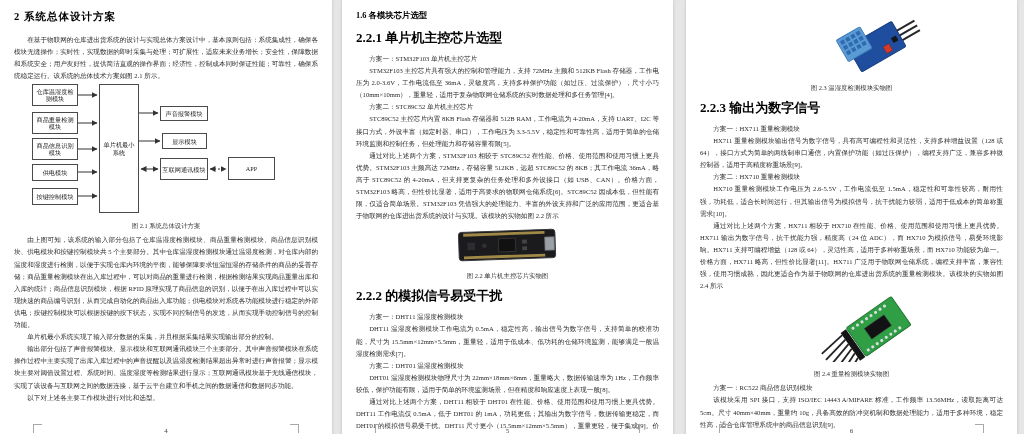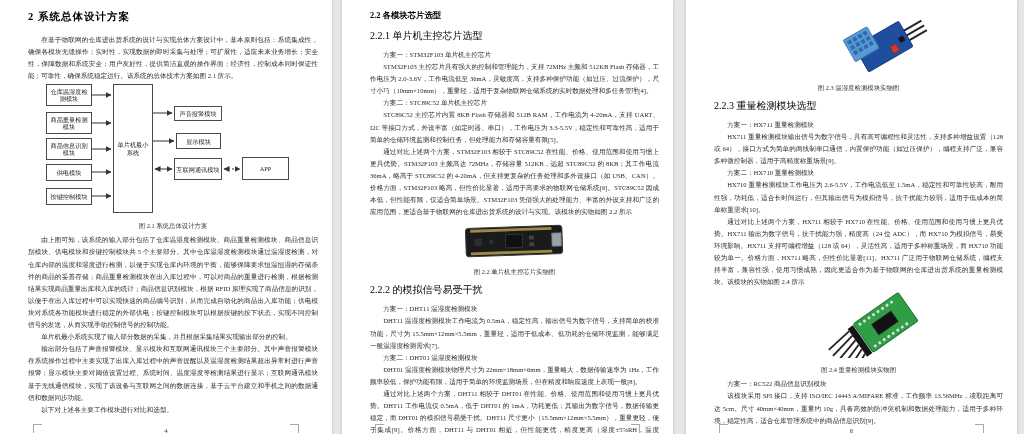--- a/index.html
+++ b/index.html
@@ -8,24 +8,24 @@
     background:#e6e6e6;
     font-family:"Liberation Serif","DejaVu Serif",serif;
   }
   .page{
     position:absolute;top:0;height:460px;background:#fff;overflow:hidden;
     box-shadow:0 0 3px rgba(0,0,0,.18);
   }
   #page-4{left:0;width:332px;}
   #page-5{left:342px;width:331px;}
   #page-6{left:686px;width:331px;}
-  .content{padding:8px 14px 0 14px;color:#262626;margin-left:14px;}
+  .content{padding:8px 14px 0 14px;color:#262626;}
   .h1{font-size:10.5px;font-weight:bold;color:#000;margin:2px 0 10px 0;letter-spacing:1px;}
   .h2{font-size:8.4px;font-weight:bold;color:#000;margin:0 0 8px 0;}
-  .h3{font-size:10px;font-weight:normal;color:#000;margin:7px 0 6px 0;}
+  .h3{font-size:13px;font-weight:bold;color:#000;margin:7px 0 6px 0;}
   .p{
     font-size:6.6px;line-height:12.1px;text-align:justify;text-indent:2em;
     margin:0;color:#2b2b2b;
   }
   
   .diagram{position:relative;width:303px;height:134px;margin:2px 0 0 0;}
   .dbox{
     position:absolute;border:1px solid #4a4a4a;background:#fff;
     display:flex;align-items:center;justify-content:center;text-align:center;
     font-size:6.2px;line-height:7.6px;color:#222;padding:1px;box-sizing:border-box;
@@ -102,21 +102,21 @@
       <p class="p">输出部分包括了声音报警模块、显示模块和互联网通讯模块三个主要部分。其中声音报警模块在系统操作过程中主要实现了出库入库过程中的声音提醒以及温湿度检测结果超出异常时进行声音报警；显示模块主要对阈值设置过程、系统时间、温度湿度等检测结果进行显示；互联网通讯模块基于无线通信模块，实现了该设备与互联网之间的数据连接，基于云平台建立和手机之间的数据通信和数据同步功能。</p>
       <p class="p">以下对上述各主要工作模块进行对比和选型。</p>
     </div>
     <div class="crop l"></div>
     <div class="crop r"></div>
     <div class="page-num">4</div>
   </div>
 
   <div class="page" id="page-5">
     <div class="content">
-      <div class="h2" style="margin-top:2px;">2.2 各模块芯片选型</div>
+      <div class="h2" style="margin-top:2px;">1.6 各模块芯片选型</div>
       <div class="h3">2.2.1 单片机主控芯片选型</div>
       <p class="p">方案一：STM32F103 单片机主控芯片</p>
       <p class="p">STM32F103 主控芯片具有强大的控制和管理能力，支持 72MHz 主频和 512KB Flash 存储器，工作电压为 2.0-3.6V，工作电流低至 36mA，灵敏度高，支持多种保护功能（如过压、过流保护），尺寸小巧（10mm×10mm），重量轻，适用于复杂物联网仓储系统的实时数据处理和多任务管理[4]。</p>
       <p class="p">方案二：STC89C52 单片机主控芯片</p>
       <p class="p">STC89C52 主控芯片内置 8KB Flash 存储器和 512B RAM，工作电流为 4-20mA，支持 UART、I2C 等接口方式，外设丰富（如定时器、串口），工作电压为 3.3-5.5V，稳定性和可靠性高，适用于简单的仓储环境监测和控制任务，但处理能力和存储容量有限[5]。</p>
       <p class="p">通过对比上述两个方案，STM32F103 相较于 STC89C52 在性能、价格、使用范围和使用习惯上更具优势。STM32F103 主频高达 72MHz，存储容量 512KB，远超 STC89C52 的 8KB；其工作电流 36mA，略高于 STC89C52 的 4-20mA，但支持更复杂的任务处理和多外设接口（如 USB、CAN）。价格方面，STM32F103 略高，但性价比显著，适用于高要求的物联网仓储系统[6]。STC89C52 因成本低，但性能有限，仅适合简单场景。STM32F103 凭借强大的处理能力、丰富的外设支持和广泛的应用范围，更适合基于物联网的仓库进出货系统的设计与实现。该模块的实物如图 2.2 所示</p>
 
       <div class="figure">
         <svg width="104" height="38" viewBox="0 0 110 40" style="transform:rotate(-2deg);">
           <rect x="3" y="5" width="102" height="30" rx="3" fill="#1b1b1d" stroke="#35353a" stroke-width="1"></rect>
@@ -174,21 +174,21 @@
             <g stroke="#26262b" stroke-width="2.2">
               <line x1="96" y1="36" x2="118" y2="36"></line>
               <line x1="96" y1="42" x2="118" y2="42"></line>
               <line x1="96" y1="48" x2="118" y2="48"></line>
             </g>
           </g>
         </svg>
       </div>
       <div class="caption">图 2.3 温湿度检测模块实物图</div>
 
-      <div class="h3">2.2.3 重量检测模块选型</div>
+      <div class="h3">2.2.3 输出为数字信号</div>
       <p class="p">方案一：HX711 重量检测模块</p>
       <p class="p">HX711 重量检测模块输出信号为数字信号，具有高可编程性和灵活性，支持多种增益设置（128 或 64），接口方式为简单的两线制串口通信，内置保护功能（如过压保护），编程支持广泛，兼容多种微控制器，适用于高精度称重场景[9]。</p>
       <p class="p">方案二：HX710 重量检测模块</p>
       <p class="p">HX710 重量检测模块工作电压为 2.6-5.5V，工作电流低至 1.5mA，稳定性和可靠性较高，耐用性强，功耗低，适合长时间运行，但其输出信号为模拟信号，抗干扰能力较弱，适用于低成本的简单称重需求[10]。</p>
       <p class="p">通过对比上述两个方案，HX711 相较于 HX710 在性能、价格、使用范围和使用习惯上更具优势。HX711 输出为数字信号，抗干扰能力强，精度高（24 位 ADC），而 HX710 为模拟信号，易受环境影响。HX711 支持可编程增益（128 或 64），灵活性高，适用于多种称重场景，而 HX710 功能较为单一。价格方面，HX711 略高，但性价比显著[11]。HX711 广泛用于物联网仓储系统，编程支持丰富，兼容性强，使用习惯成熟，因此更适合作为基于物联网的仓库进出货系统的重量检测模块。该模块的实物如图 2.4 所示</p>
 
       <div class="figure" style="margin-left:30px;">
         <svg width="110" height="66" viewBox="0 0 120 72">
           <g transform="rotate(-35 60 36)">
             <rect x="42" y="22" width="60" height="38" rx="2" fill="#2f9e44" stroke="#1e7330" stroke-width="1"></rect>

